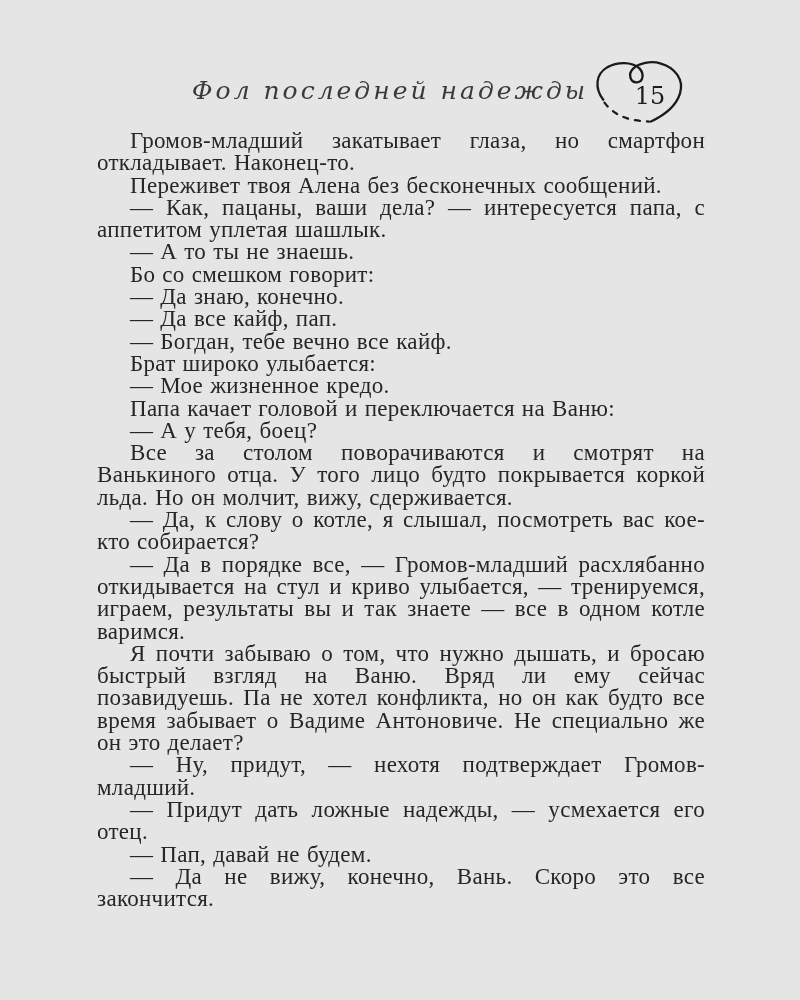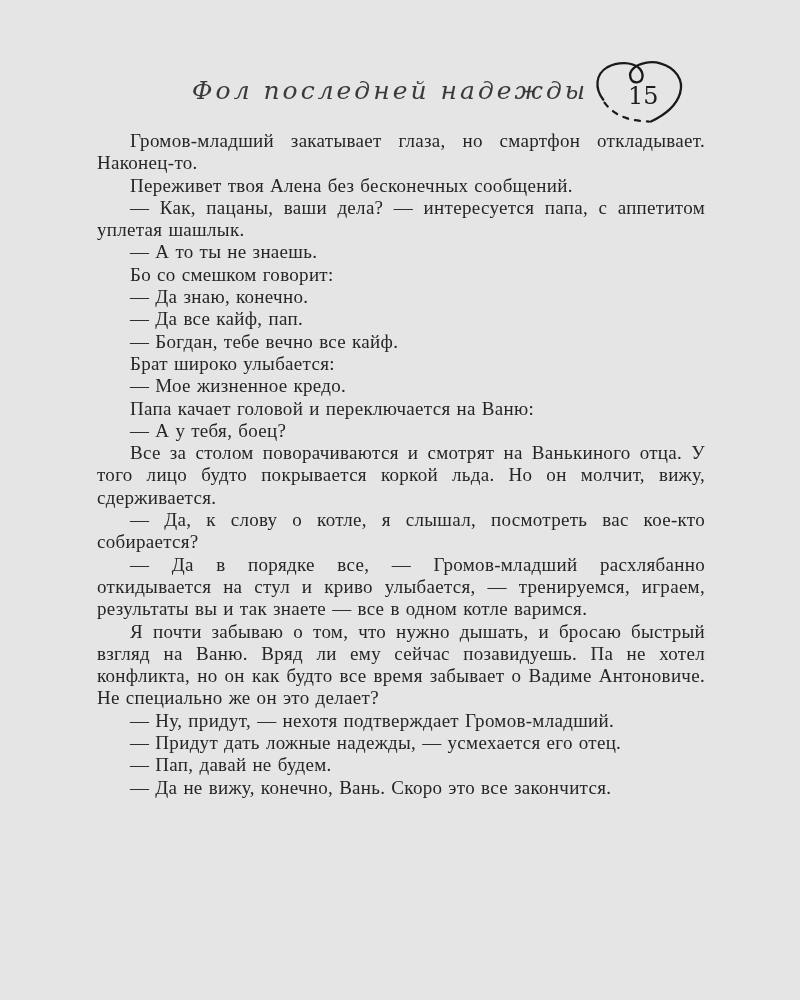--- a/index.html
+++ b/index.html
@@ -38,31 +38,32 @@
   .page-badge svg {
     position: absolute;
     left: 0;
     top: 0;
   }
   .page-number {
     position: absolute;
     left: 36px;
     top: 30px;
     width: 44px;
+    text-align: center;
     font-family: "DejaVu Serif", serif;
     font-size: 24px;
     color: #1d1d1d;
   }
   .body-text {
     position: absolute;
     left: 97px;
     top: 130px;
     width: 608px;
     color: #262626;
-    font-size: 19px;
+    font-size: 23px;
     line-height: 22.3px;
     letter-spacing: 0.3px;
     word-spacing: 1px;
   }
   .body-text p {
     margin: 0;
     padding: 0;
     text-align: justify;
     text-indent: 33px;
   }

